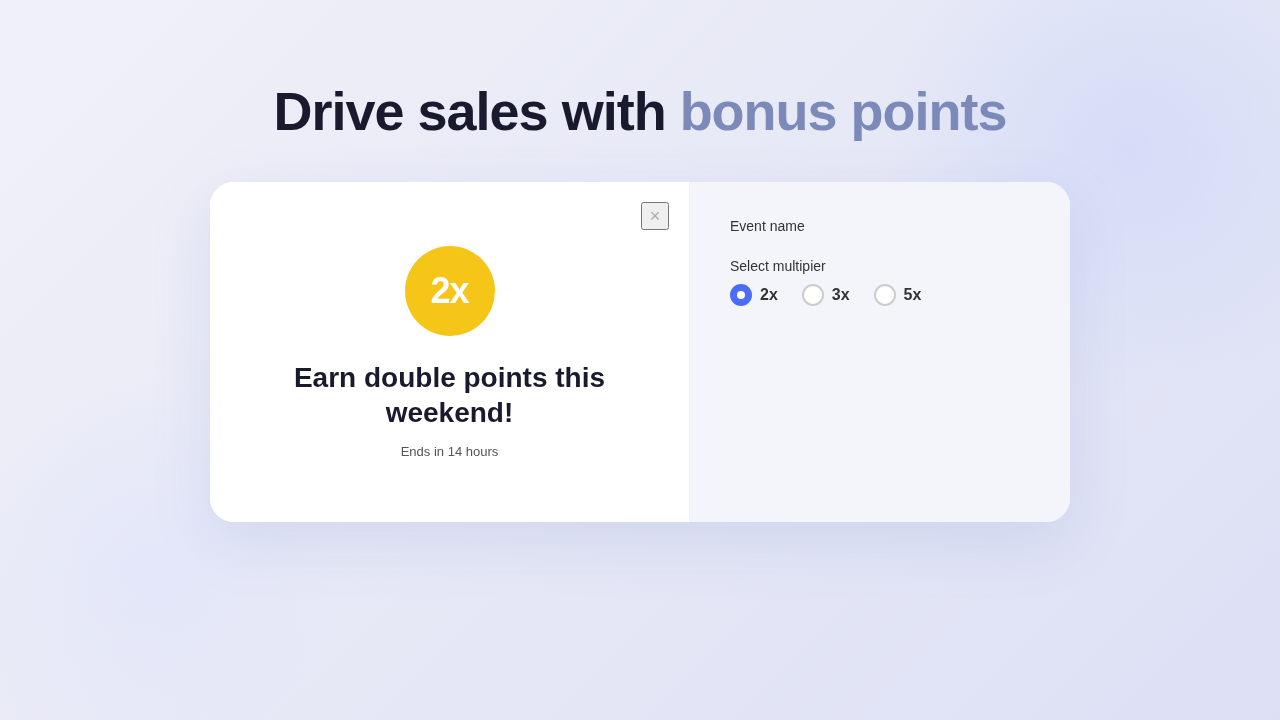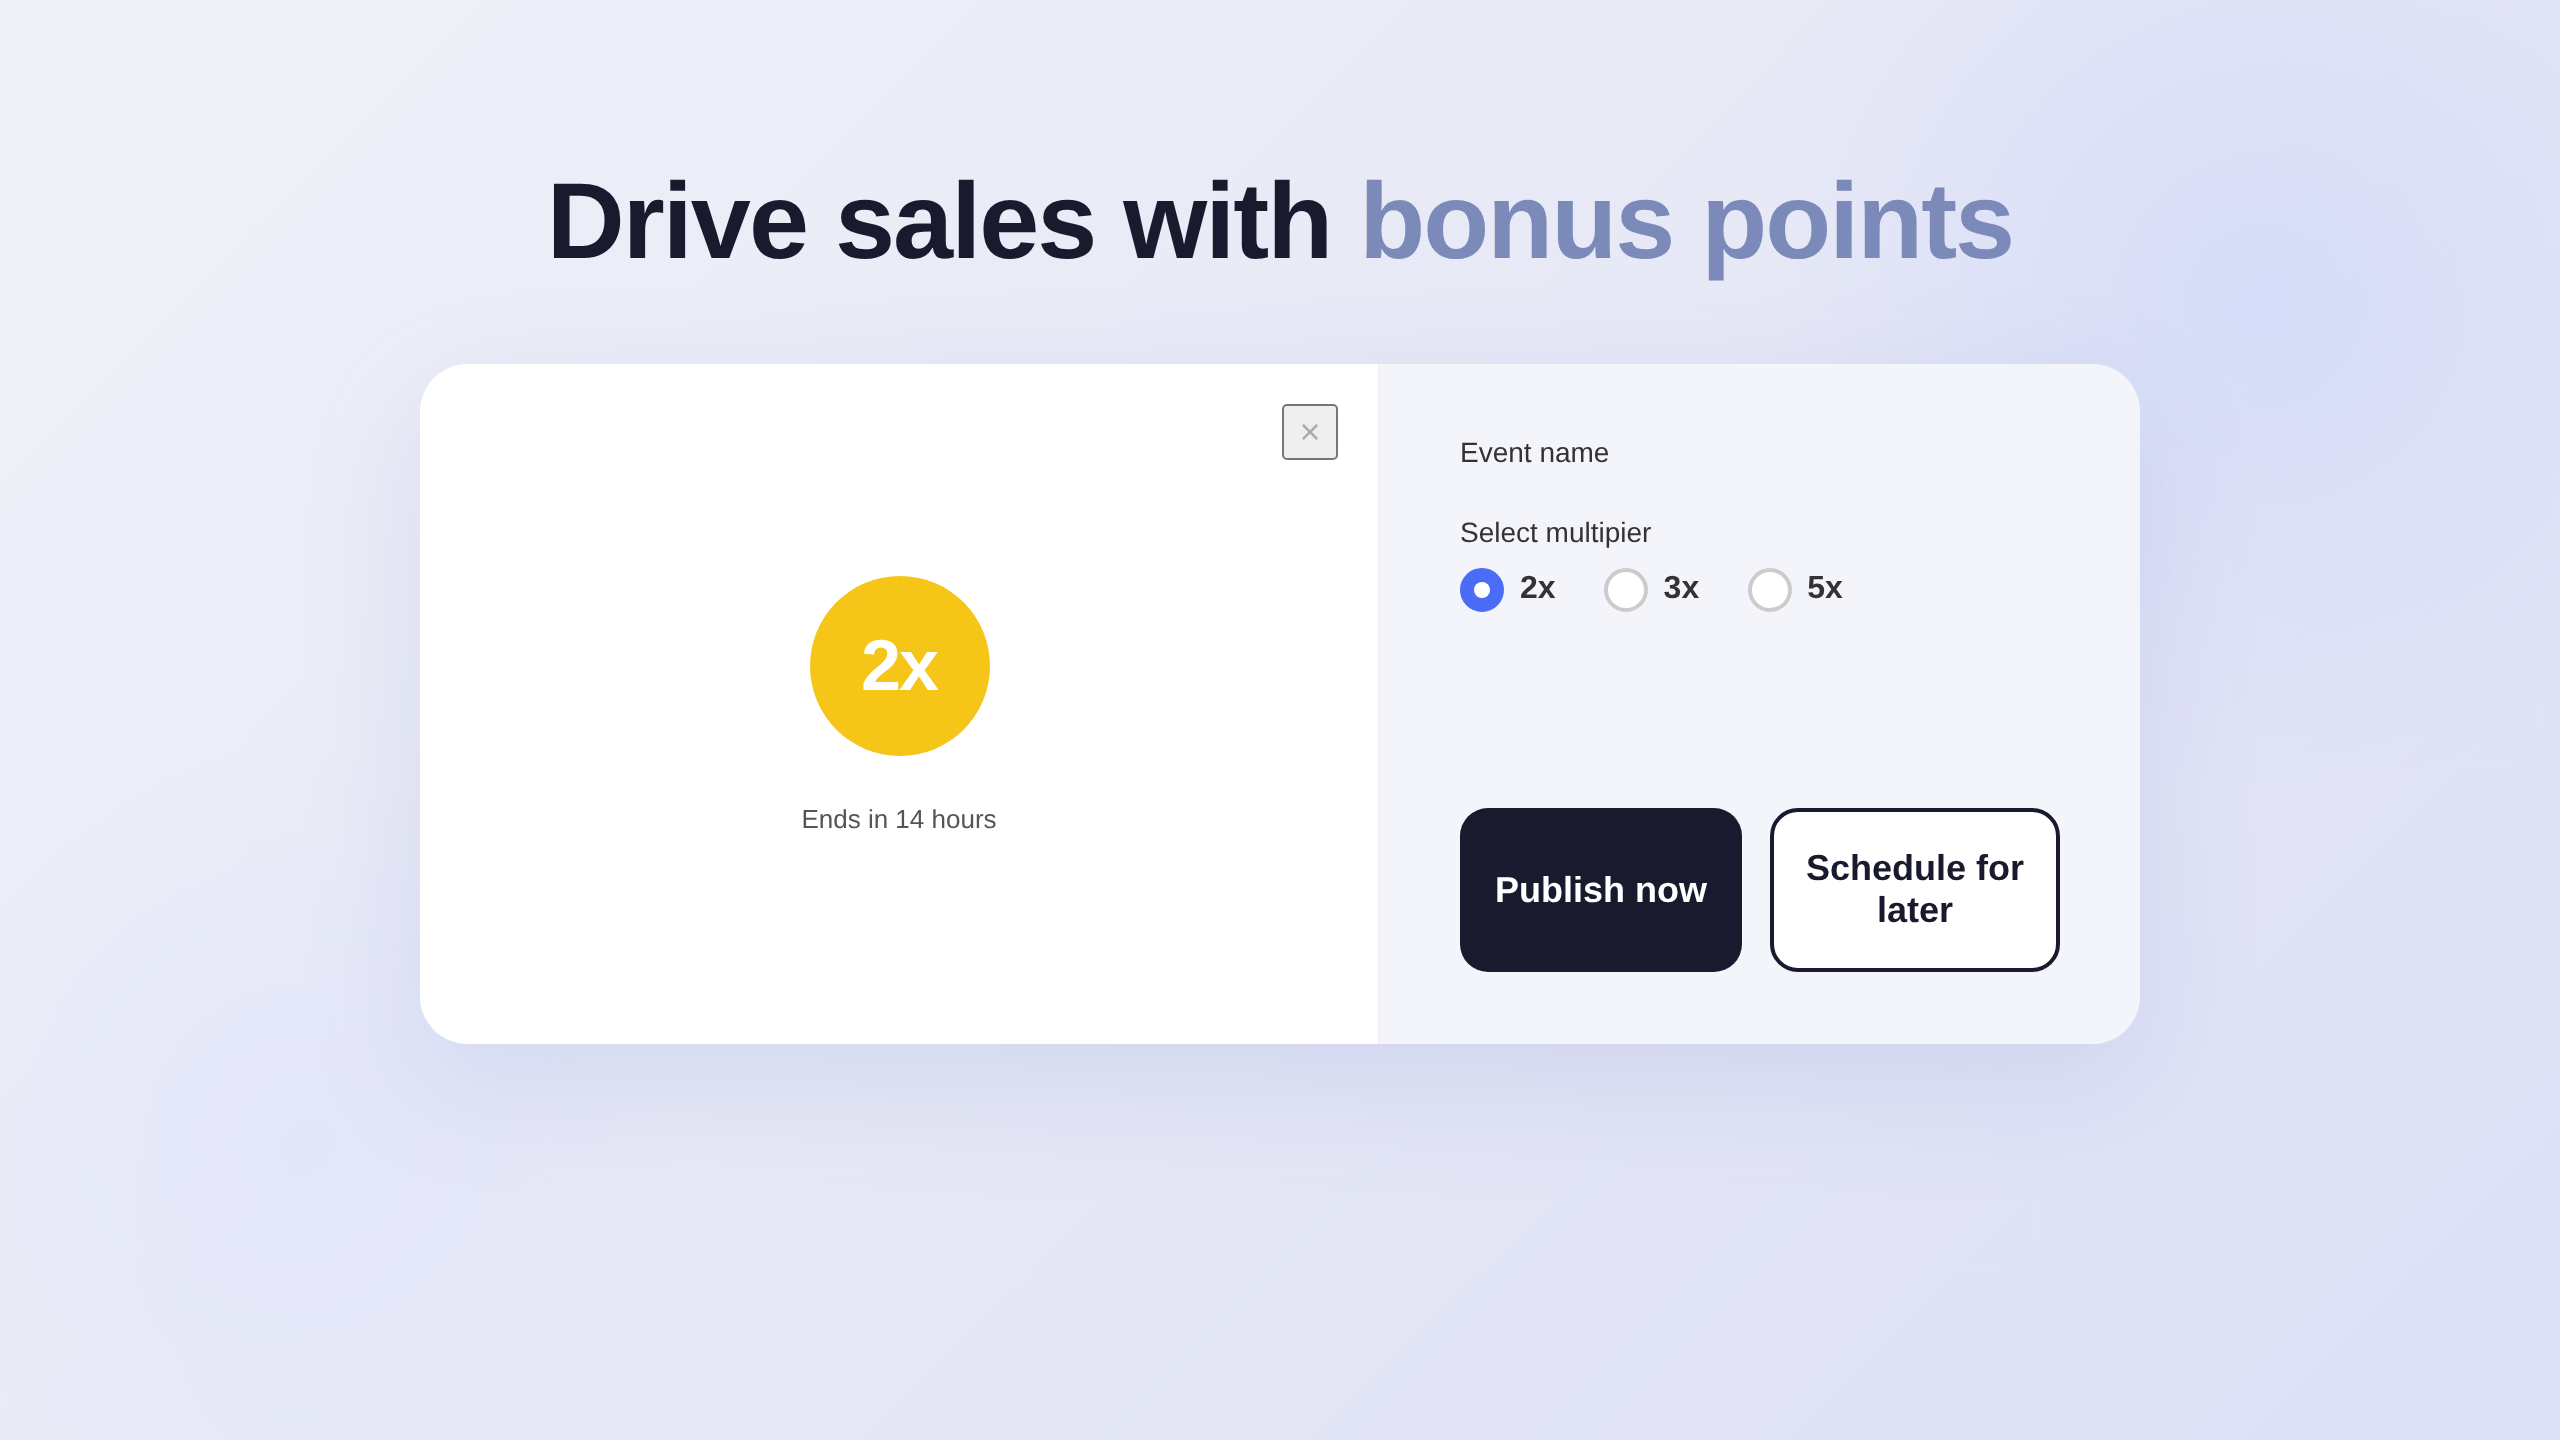--- a/index.html
+++ b/index.html
@@ -255,20 +255,21 @@
 
 <div class="card-container">
 
   <div class="preview-panel">
     <button class="close-btn">
       <span>×</span>
     </button>
     <div class="bonus-badge">
       <span class="bonus-badge-text">2x</span>
     </div>
+    <p class="preview-headline">Earn double points this weekend!</p>
     <p class="preview-subtext">Ends in 14 hours</p>
   </div>
 
   <div class="settings-panel">
 
     <div>
       <div class="field-group">
         <label class="field-label">Event name</label>
       </div>
 
@@ -290,19 +291,15 @@
 
           <label class="multiplier-option">
             <div class="radio-outer"></div>
             <span class="multiplier-label">5x</span>
           </label>
 
         </div>
       </div>
     </div>
 
-    <div class="action-buttons">
-      <button class="btn-publish-now">Publish now</button>
-      <button class="btn-schedule-later">Schedule for later</button>
-    </div>
 
   </div>
 </div>
 
 </body></html>

